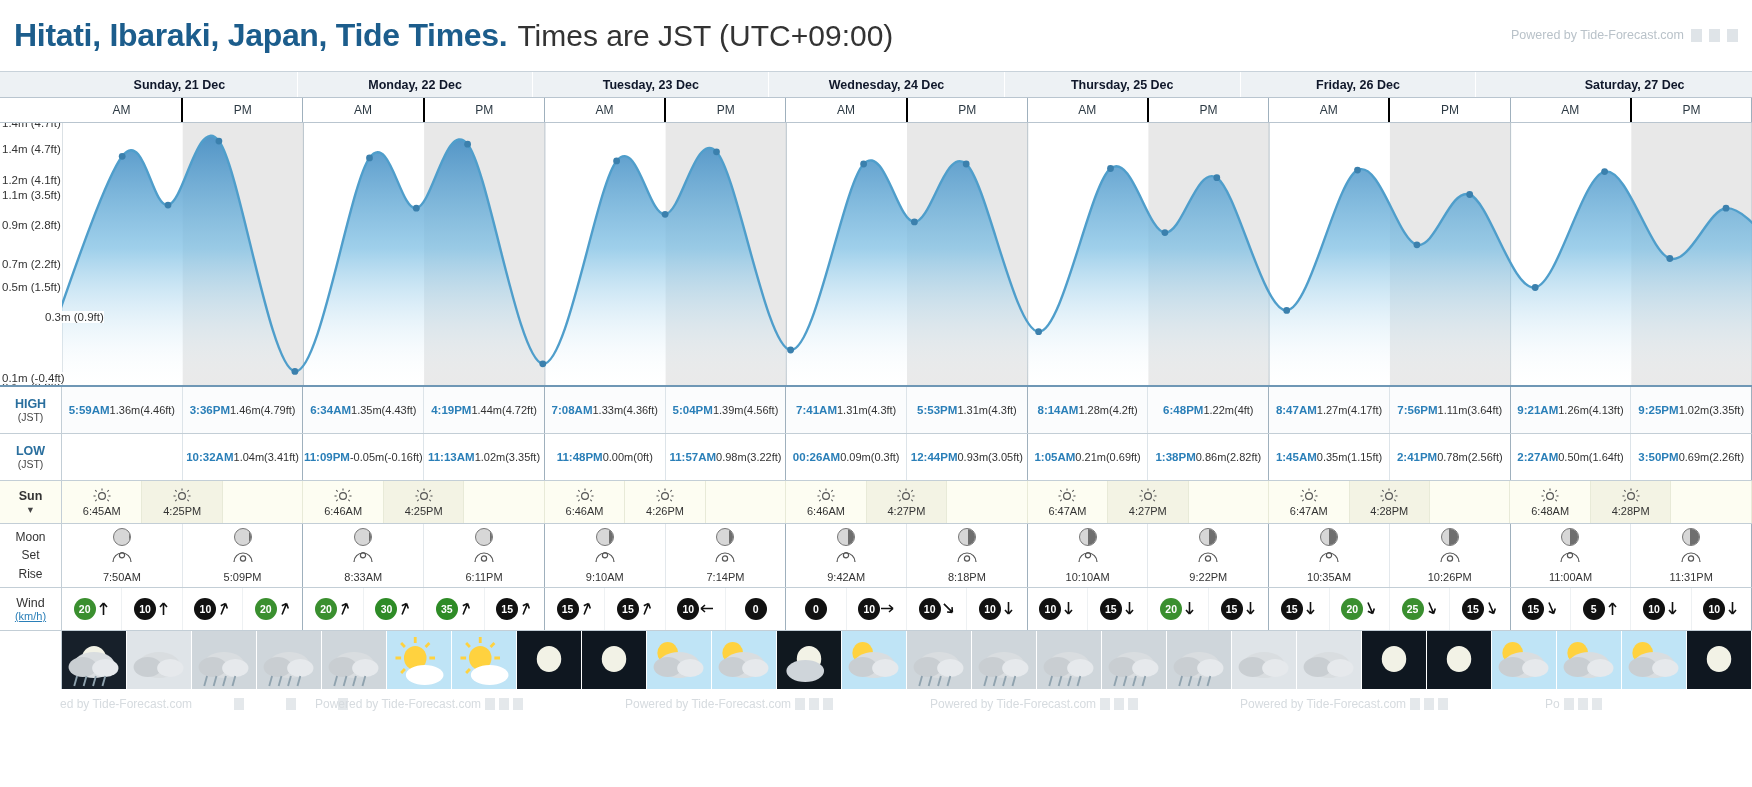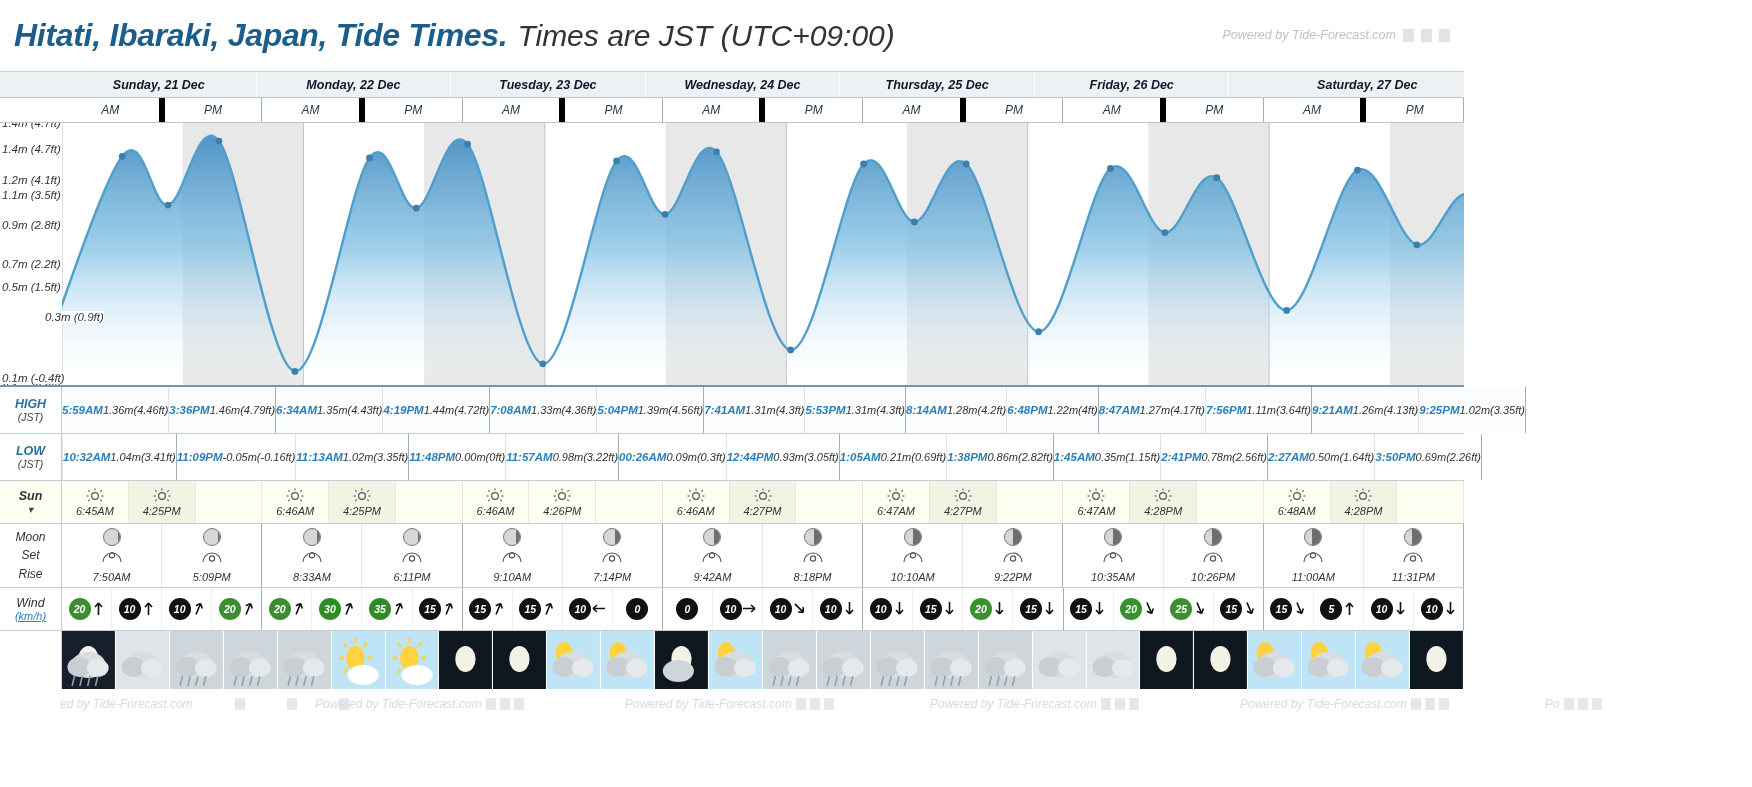--- a/index.html
+++ b/index.html
@@ -4,21 +4,21 @@
 <style>
   * { box-sizing: border-box; }
   html, body { margin:0; padding:0; }
   body {
     width:1752px; height:787px;
     font-family:"Liberation Sans", sans-serif;
     background:#ffffff;
     color:#222;
     overflow:hidden;
   }
-  .page { position:relative; width:1464px; height:787px;font-style:italic; }
+  .page { position:relative; width:1752px; height:787px; }
 
   
   .header {
     height:72px;
     display:flex; align-items:center;
     padding:0 14px;
     border-bottom:1px solid #c8d2da;
     position:relative;
   }
   .title-main {
@@ -39,21 +39,21 @@
   .daycell {
     flex:1 1 0; display:flex; align-items:center; justify-content:center;
     font-size:12.5px; font-weight:bold; color:#0f172a;
     background:#edf1f4; border-right:1px solid #ffffff;
   }
   .daycell:last-child { border-right:none;padding-left:41px; }
 
   .ampmbar { display:flex; height:25px; border-bottom:1px solid #b9c5cf; background:#fff;}
   .ampmcell {
     flex:1 1 0; display:flex; align-items:center; justify-content:center;
-    font-size:12px; color:#2d3a44; border-right:6px solid #000000;
+    font-size:12px; color:#2d3a44; border-right:2px solid #000000;
   }
 
   
   .chartwrap { position:relative; height:264px; border-bottom:2px solid #6f97b5; overflow:hidden;}
   .chart-svg { position:absolute; left:0; top:0; }
   .ylabels { position:absolute; left:0; top:0; width:62px; height:100%; }
   .ylab {
     position:absolute; left:2px; font-size:11.5px; color:#333; white-space:nowrap;
     background:rgba(255,255,255,0.9);
   }

